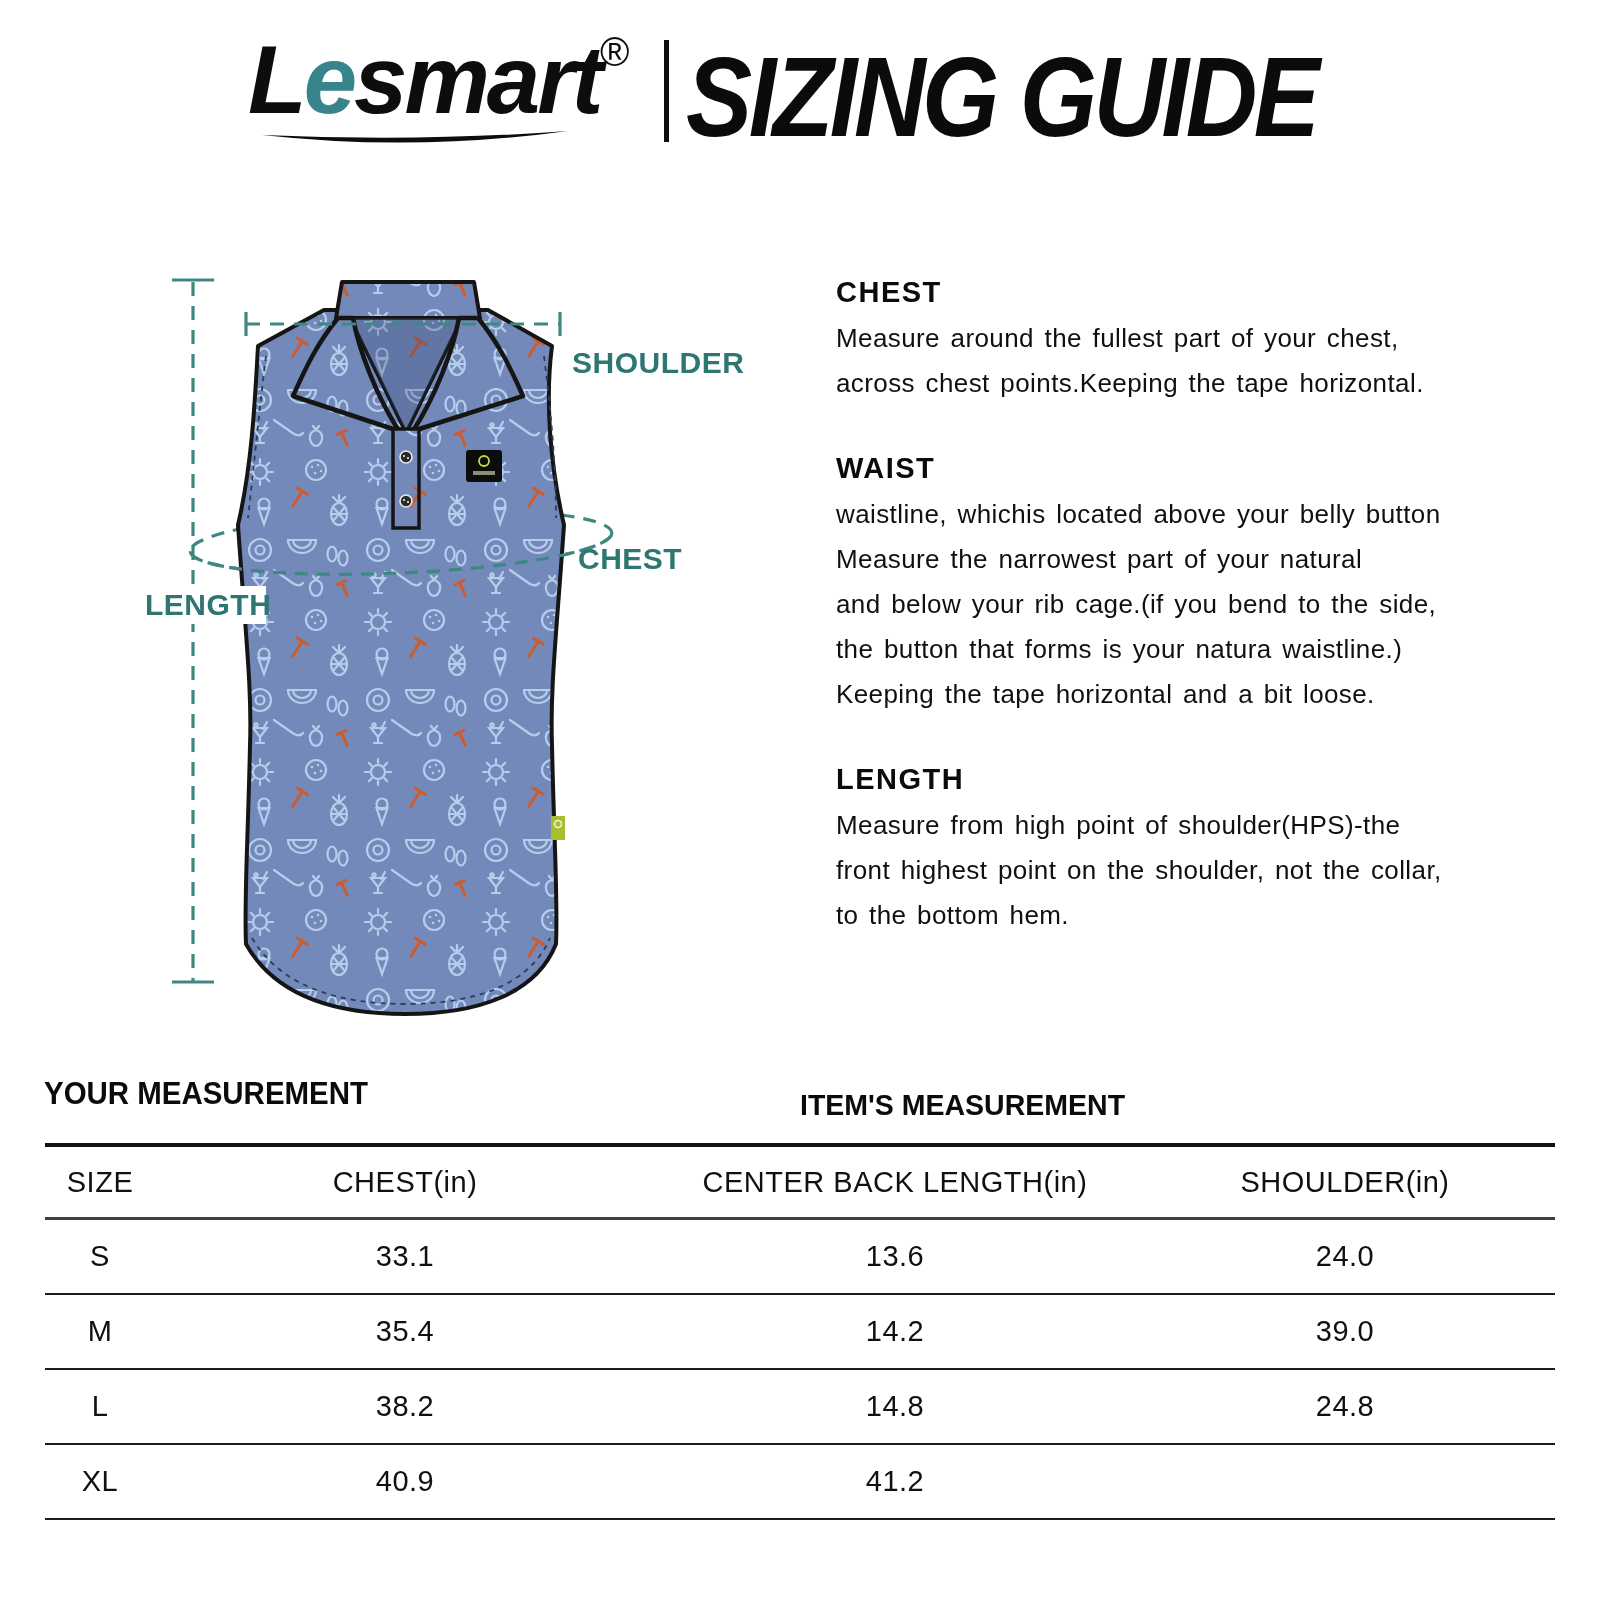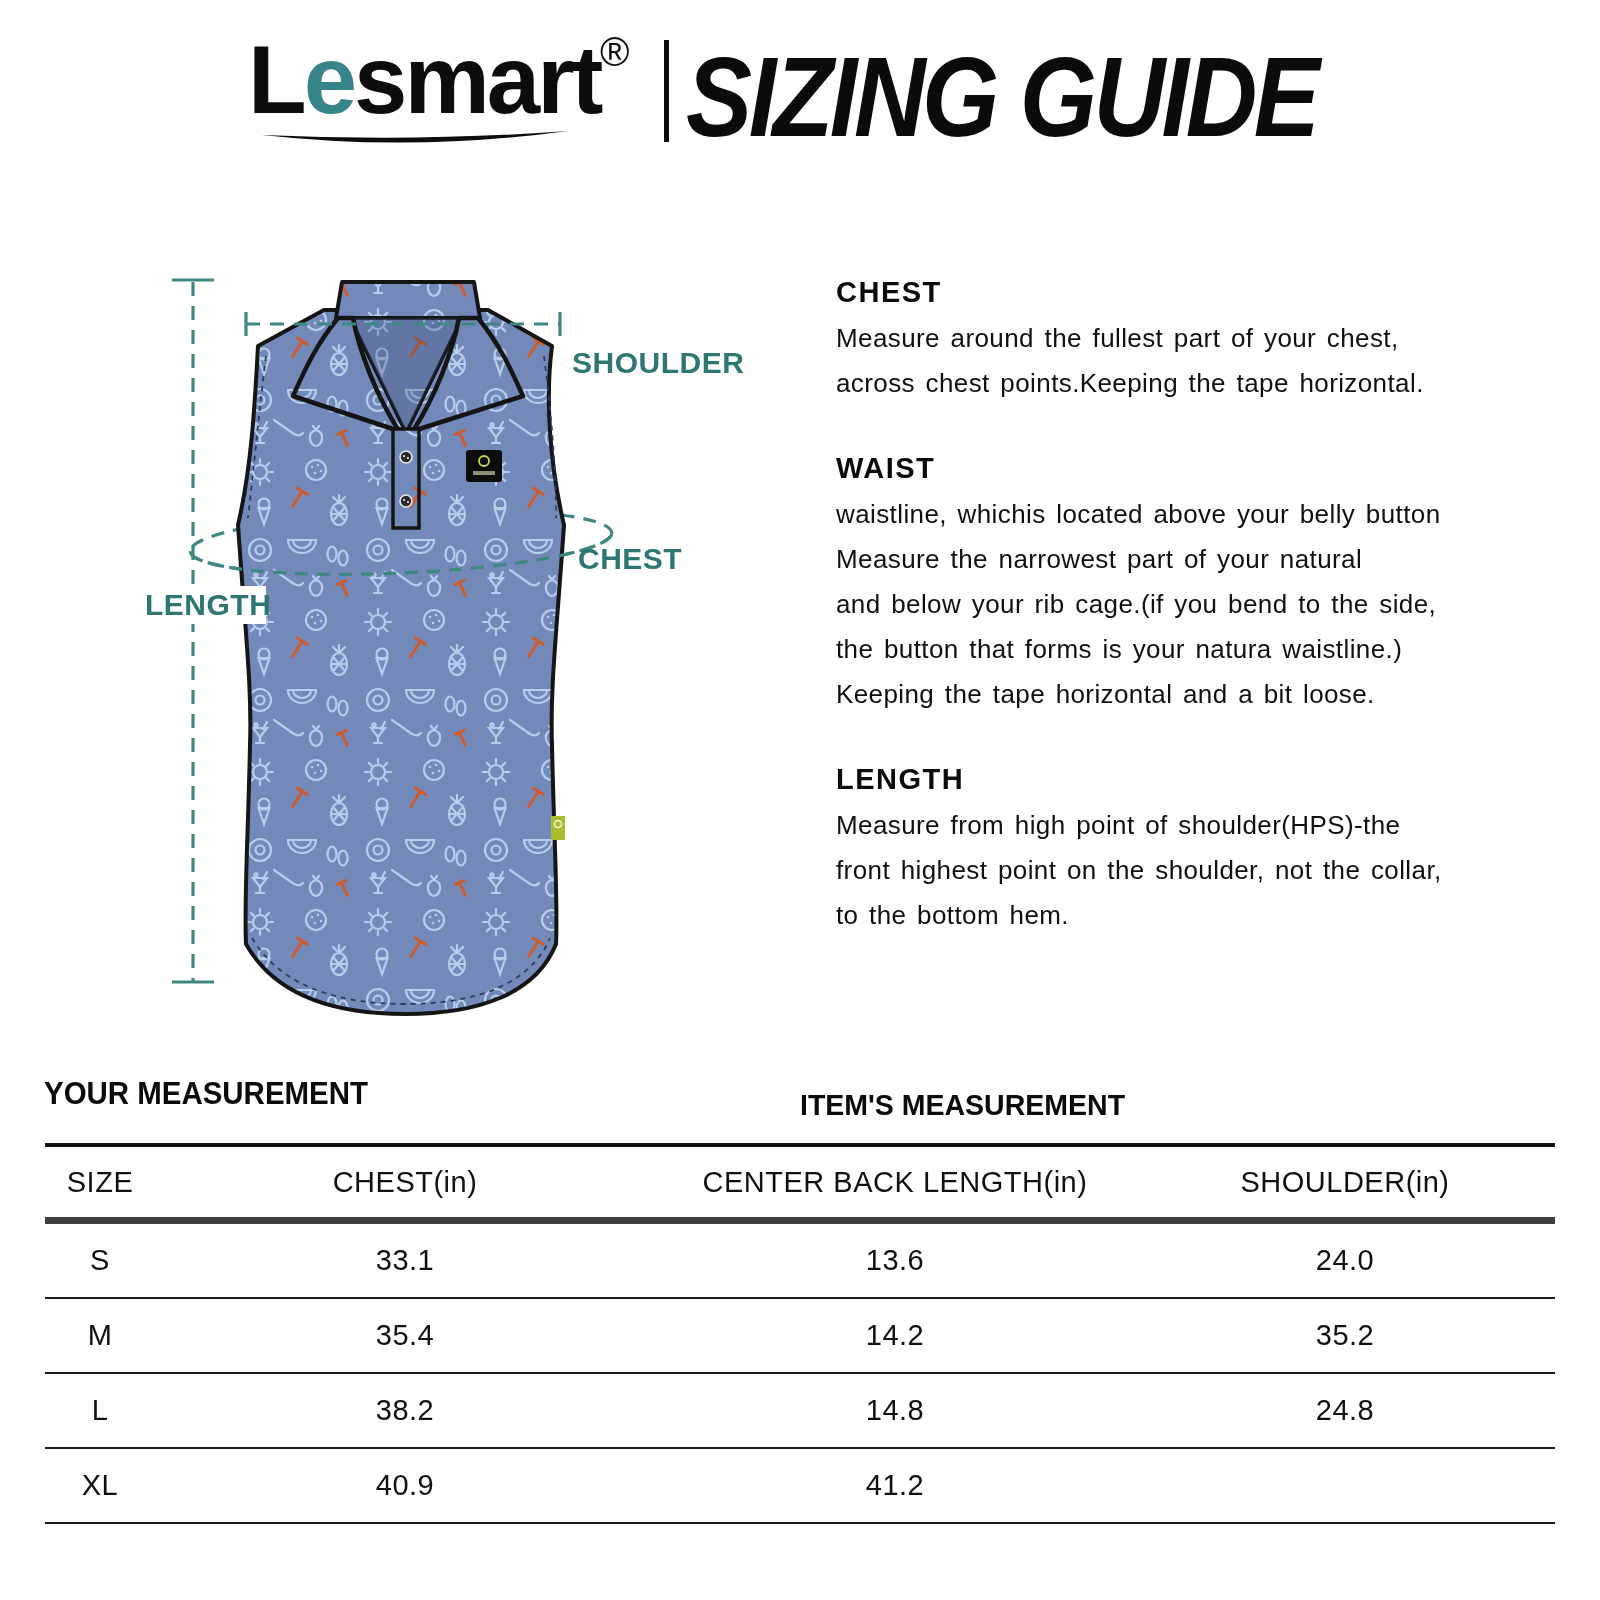--- a/index.html
+++ b/index.html
@@ -4,21 +4,21 @@
 <style>
   html,body{margin:0;padding:0;background:#fff;}
   .canvas{
     position:relative;width:1600px;height:1600px;background:#ffffff;
     font-family:"Liberation Sans",sans-serif;color:#0f0f0f;overflow:hidden;
   }
   
   .logo{position:absolute;left:248px;top:30px;width:420px;height:130px;}
   .logo-text{
     font-size:96px;font-weight:bold;letter-spacing:-3px;line-height:100px;
-    color:#0d0d0d;white-space:nowrap;
+    color:#0d0d0d;white-space:nowrap;font-style:italic;
   }
   .logo-e{color:#37848a;}
   .logo-reg{
     position:absolute;left:352px;top:0px;font-size:40px;font-weight:normal;
     color:#0d0d0d;
   }
   .logo-swoosh{position:absolute;left:12px;top:100px;}
   .header-divider{
     position:absolute;left:664px;top:40px;width:5px;height:102px;background:#0c0c0c;
   }
@@ -45,21 +45,21 @@
   .sec-label-left{
     position:absolute;left:44px;top:1076px;font-size:31px;font-weight:bold;
     letter-spacing:0;color:#0b0b0b;transform:scaleX(0.95);transform-origin:left top;
   }
   .sec-label-right{
     position:absolute;left:800px;top:1088px;font-size:30px;font-weight:bold;
     color:#0b0b0b;transform:scaleX(0.95);transform-origin:left top;
   }
   .size-table{position:absolute;left:45px;top:1143px;width:1510px;}
   .t-row{display:grid;grid-template-columns:110px 500px 480px 420px;}
-  .t-head{border-top:4px solid #111;border-bottom:7px solid #404040;height:70px;}
+  .t-head{border-top:4px solid #111;border-bottom:3px solid #404040;height:70px;}
   .t-data{border-bottom:2px solid #1c1c1c;height:73px;}
   .t-cell{
     display:flex;align-items:center;justify-content:center;
     font-size:29px;color:#101010;letter-spacing:0.5px;
   }
 </style>
 </head>
 <body>
 
 <div class="canvas">
@@ -233,21 +233,21 @@
     <div class="t-row t-data">
       <div class="t-cell">S</div>
       <div class="t-cell">33.1</div>
       <div class="t-cell">13.6</div>
       <div class="t-cell">24.0</div>
     </div>
     <div class="t-row t-data">
       <div class="t-cell">M</div>
       <div class="t-cell">35.4</div>
       <div class="t-cell">14.2</div>
-      <div class="t-cell">35.2</div>
+      <div class="t-cell">39.0</div>
     </div>
     <div class="t-row t-data">
       <div class="t-cell">L</div>
       <div class="t-cell">38.2</div>
       <div class="t-cell">14.8</div>
       <div class="t-cell">24.8</div>
     </div>
     <div class="t-row t-data">
       <div class="t-cell">XL</div>
       <div class="t-cell">40.9</div>

